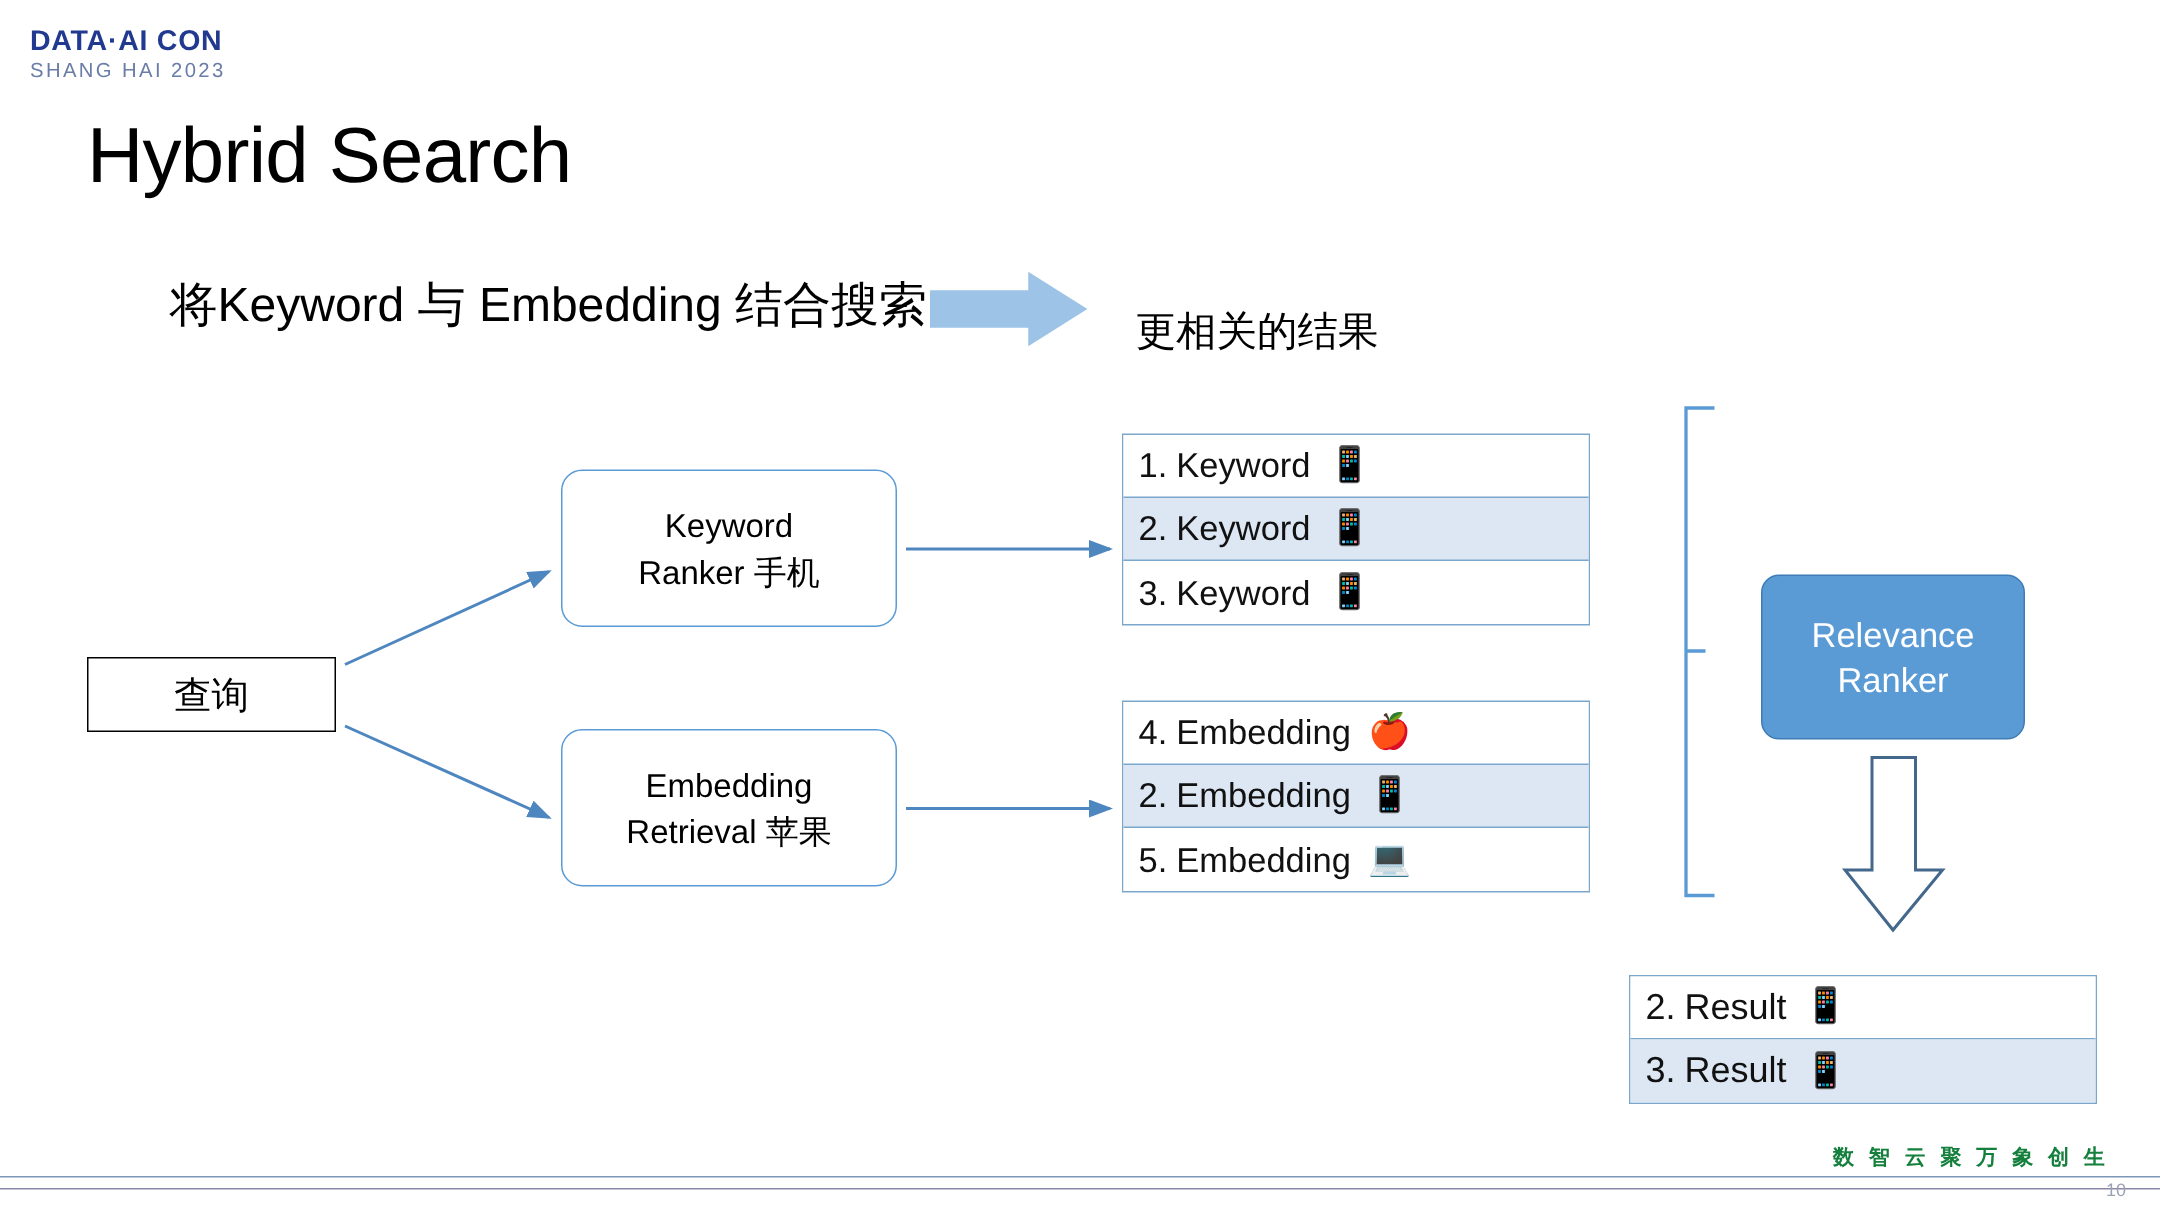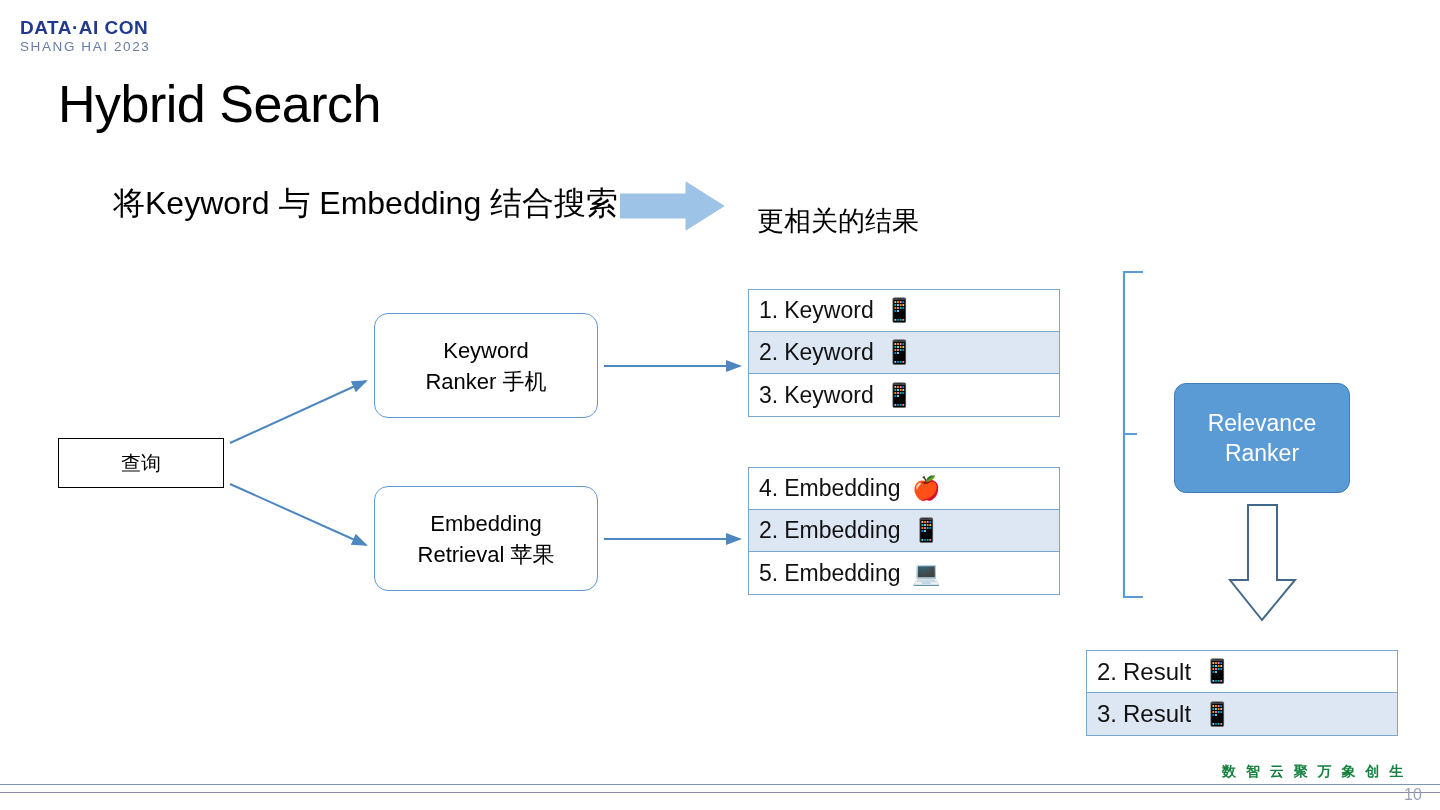--- a/index.html
+++ b/index.html
@@ -82,21 +82,21 @@
     position: absolute;
     left: 58px;
     top: 438px;
     width: 166px;
     height: 50px;
     border: 1.6px solid #000000;
     background: #ffffff;
     display: flex;
     align-items: center;
     justify-content: center;
-    font-size: 20px;
+    font-size: 25px;
     color: #000000;
   }
 
   
   .stage-box {
     position: absolute;
     width: 224px;
     height: 105px;
     border: 1.4px solid #5B9BD5;
     border-radius: 14px;
@@ -195,21 +195,21 @@
     font-size: 14px;
     letter-spacing: 3px;
     color: #15803d;
     white-space: nowrap;
     font-weight: 600;
   }
   .page-number {
     position: absolute;
     left: 1404px;
     top: 786px;
-    font-size: 16px;
+    font-size: 12px;
     color: #9AA3B5;
   }
 </style>
 </head>
 <body>
 
 <div class="slide">
 
   <div class="logo">
     <div class="logo-main">DATA·AI CON</div>

